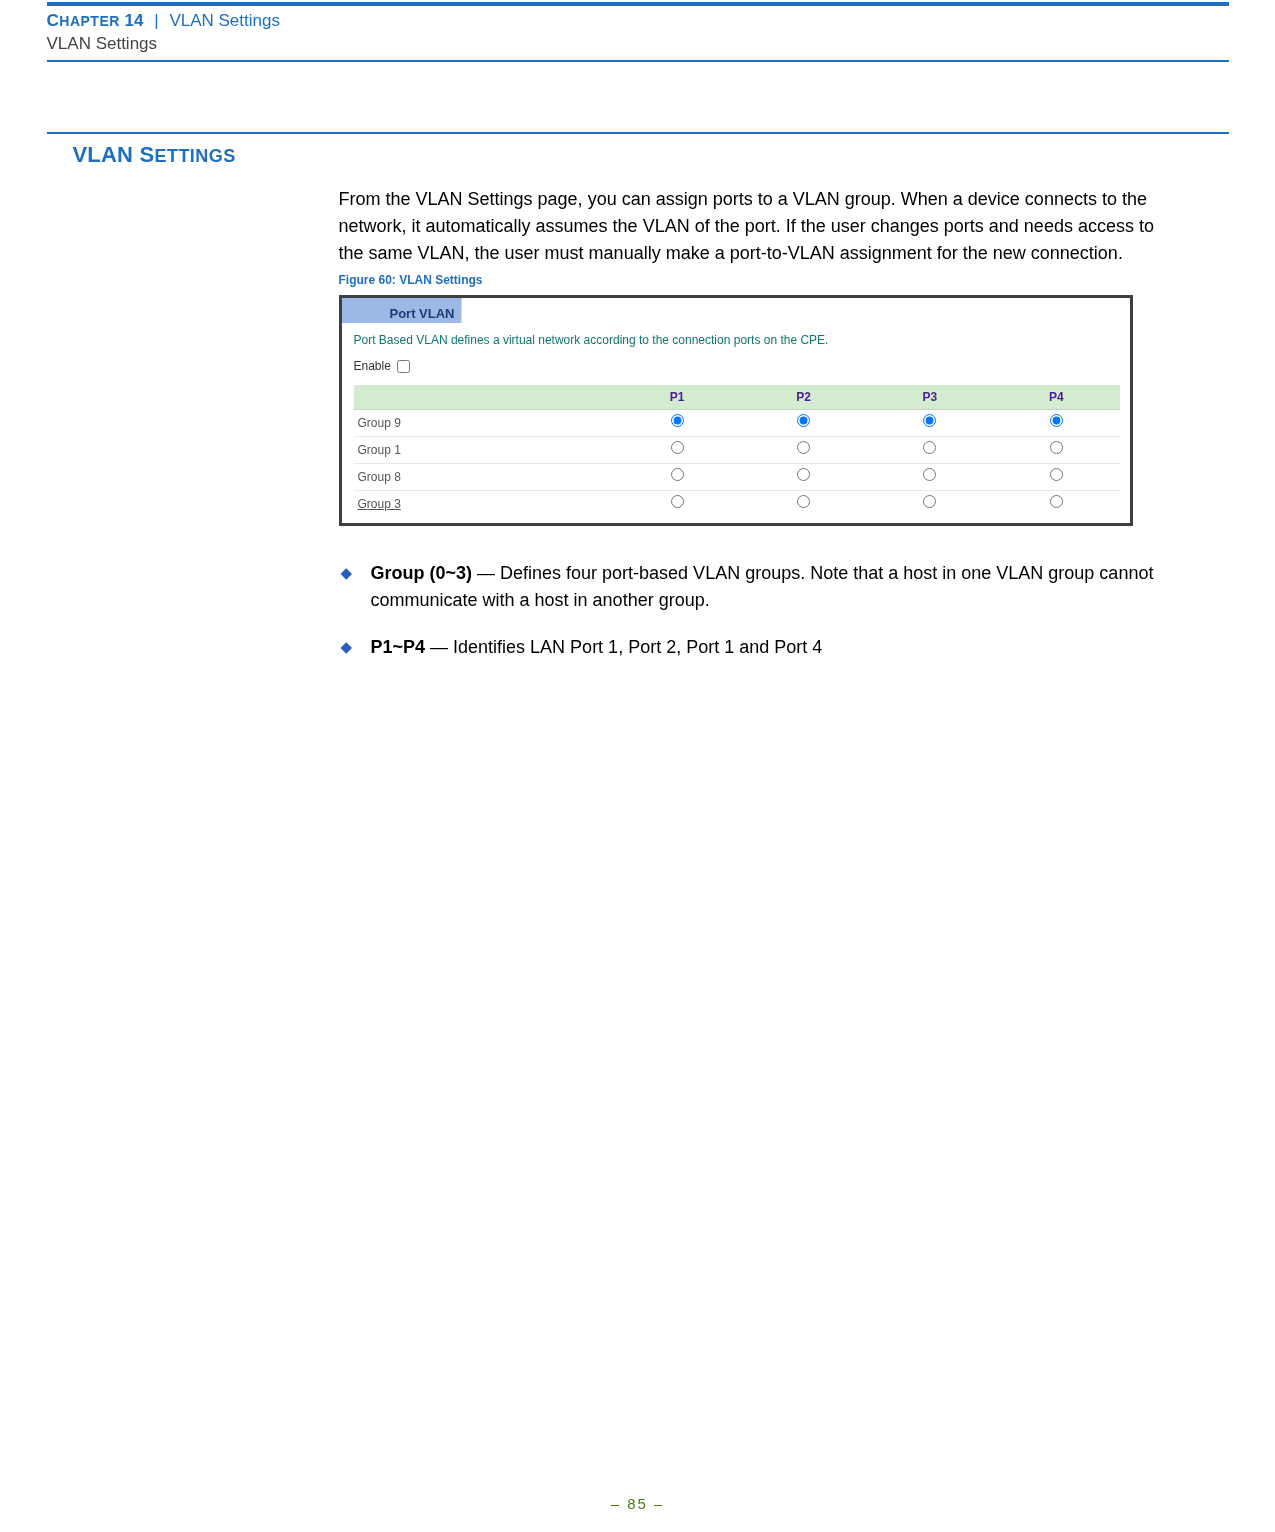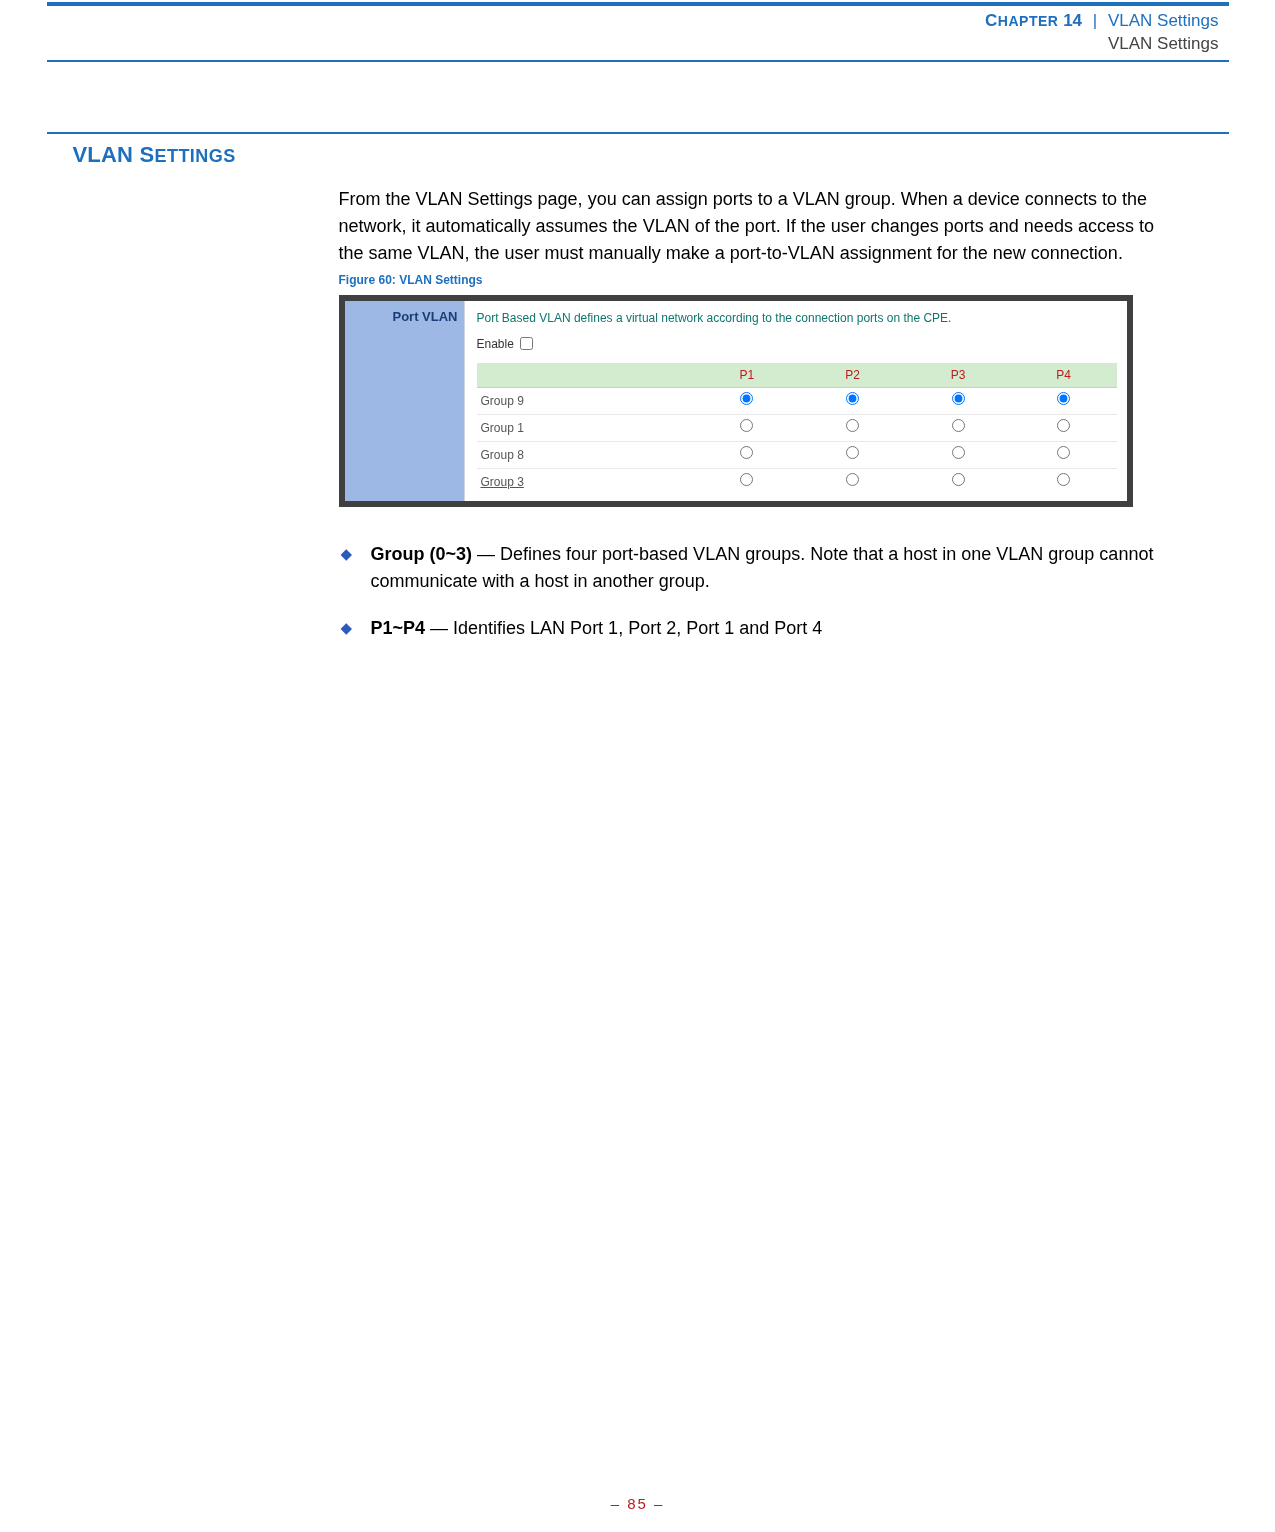--- a/index.html
+++ b/index.html
@@ -17,21 +17,20 @@
     padding: 2px 0 40px 0;
     box-sizing: border-box;
   }
   
   .header {
     width: 1182px;
     margin: 0 auto;
     border-top: 4px solid #1f6fbf;
   }
   .header-inner {
-    text-align: right;
     padding: 4px 10px 2px 0;
     font-size: 17px;
     color: #1f6fbf;
     line-height: 1.35;
     font-family: Verdana, Geneva, sans-serif;
   }
   .chapter-label {
     font-weight: bold;
     text-transform: uppercase;
     display: inline;
@@ -97,29 +96,30 @@
   }
   .fig-caption {
     color: #1f6fbf;
     font-weight: bold;
     font-size: 12px;
     margin: 0 0 6px 0;
   }
 
   
   .figure {
-    border: 6px solid #404040;
+    border: 3px solid #404040;
     width: 794px;
     background: #fff;
     font-family: Arial, Helvetica, sans-serif;
     font-size: 12px;
     color: #333;
     display: flex;
     margin-bottom: 34px;
     box-sizing: border-box;
+    flex-direction: column;
   }
   .fig-side {
     width: 120px;
     background: #9db8e4;
     border-right: 1px solid #cfd6e0;
     text-align: right;
     padding: 6px 6px 0 0;
     box-sizing: border-box;
   }
   .fig-side-title {
@@ -150,22 +150,22 @@
     width: 13px;
     height: 13px;
   }
   .vlan-table {
     width: 100%;
     border-collapse: collapse;
     font-size: 12px;
   }
   .vlan-table th {
     background: #d3ecd0;
-    font-weight: normal;
-    color: #b91c1c;
+    font-weight: bold;
+    color: #4c1d95;
     padding: 3px 0;
     border-bottom: 1px solid #c7d2c5;
     text-align: center;
   }
   .vlan-table th.first {
     text-align: left;
     padding-left: 4px;
   }
   .vlan-table td {
     padding: 4px 0;
@@ -211,21 +211,21 @@
   }
 
   
   .footer {
     position: absolute;
     bottom: 20px;
     left: 0;
     width: 100%;
     text-align: center;
     font-size: 15px;
-    color: #b91c1c;
+    color: #4d7c0f;
     letter-spacing: 2px;
   }
 </style>
 </head>
 <body>
 
 <div class="page">
 
   <div class="header">
     <div class="header-inner">

